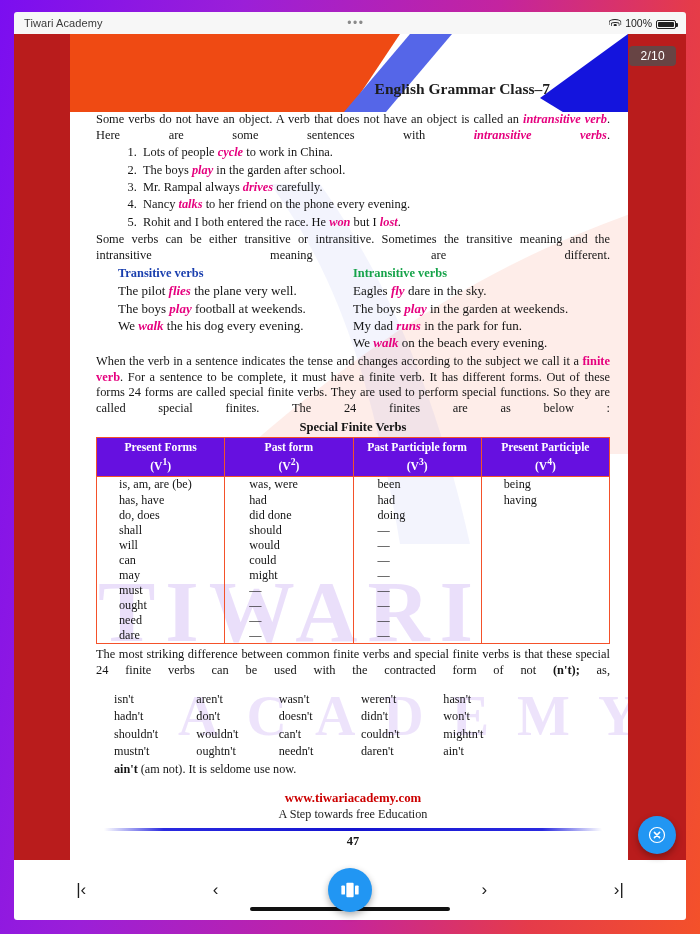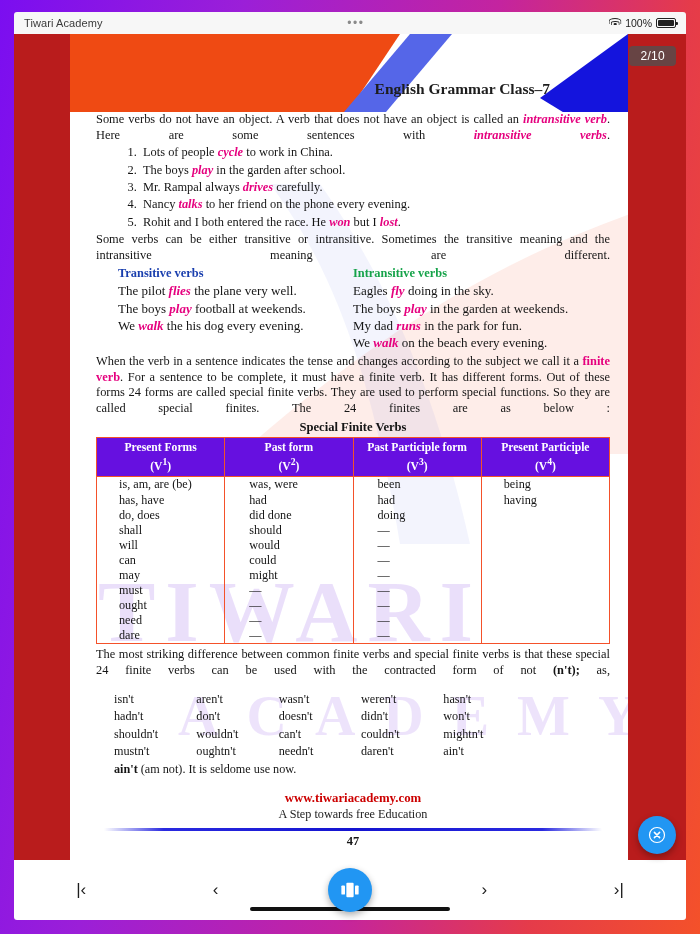--- a/index.html
+++ b/index.html
@@ -10,21 +10,21 @@
     position:relative;
   }
   
   .statusbar{
     position:absolute;left:14px;right:14px;top:12px;height:22px;
     background:#f7f7f7;border-radius:3px 3px 0 0;
     display:flex;align-items:center;padding:0 10px;box-sizing:border-box;
   }
   .sb-title{font-size:11px;color:#3a3a3a;letter-spacing:.1px;}
   .sb-dots{flex:1;text-align:center;font-size:12px;color:#8a8a8a;letter-spacing:1.5px;line-height:8px;}
-  .sb-right{display:flex;align-items:center;gap:4px;font-size:10.5px;color:#222;}
+  .sb-right{display:flex;align-items:flex-end;gap:4px;font-size:10.5px;color:#222;}
   .wifi{display:inline-block;width:12px;height:10px;position:relative;}
   .wifi i{position:absolute;border:1.4px solid #222;border-bottom:none;border-radius:50% 50% 0 0;left:50%;transform:translateX(-50%);}
   .wifi i:nth-child(1){width:11px;height:5px;top:0;}
   .wifi i:nth-child(2){width:6.5px;height:3px;top:2.6px;}
   .wifi i:nth-child(3){width:2.6px;height:1.6px;top:5.2px;background:#222;border:none;border-radius:50% 50% 0 0;}
   .batt{display:inline-block;width:20px;height:9.5px;border:1.3px solid #222;border-radius:2px;position:relative;padding:1px;box-sizing:border-box;}
   .batt b{display:block;height:100%;background:#222;border-radius:1px;}
   .batt:after{content:"";position:absolute;right:-3px;top:2.6px;width:1.6px;height:3.6px;background:#222;border-radius:0 1px 1px 0;}
 
   
@@ -179,21 +179,21 @@
 
       <div class="cols">
         <div class="col t">
           <h4>Transitive verbs</h4>
           <p><span>The pilot </span><span class="em">flies</span><span> the plane very well.</span></p>
           <p><span>The boys </span><span class="em">play</span><span> football at weekends.</span></p>
           <p><span>We </span><span class="em">walk</span><span> the his dog every evening.</span></p>
         </div>
         <div class="col i">
           <h4>Intransitive verbs</h4>
-          <p><span>Eagles </span><span class="em">fly</span><span> doing in the sky.</span></p>
+          <p><span>Eagles </span><span class="em">fly</span><span> dare in the sky.</span></p>
           <p><span>The boys </span><span class="em">play</span><span> in the garden at weekends.</span></p>
           <p><span>My dad </span><span class="em">runs</span><span> in the park for fun.</span></p>
           <p><span>We </span><span class="em">walk</span><span> on the beach every evening.</span></p>
         </div>
       </div>
 
       <p class="par jt" style="margin-top:3px;"><span>When the verb in a sentence indicates the tense and changes according to the subject we call it a </span><span class="emb">finite verb</span><span>. For a sentence to be complete, it must have a finite verb. It has different forms. Out of these forms 24 forms are called special finite verbs. They are used to perform special functions. So they are called special finites. The 24 finites are as below :</span></p>
 
       <div class="tbl-title">Special Finite Verbs</div>
 

